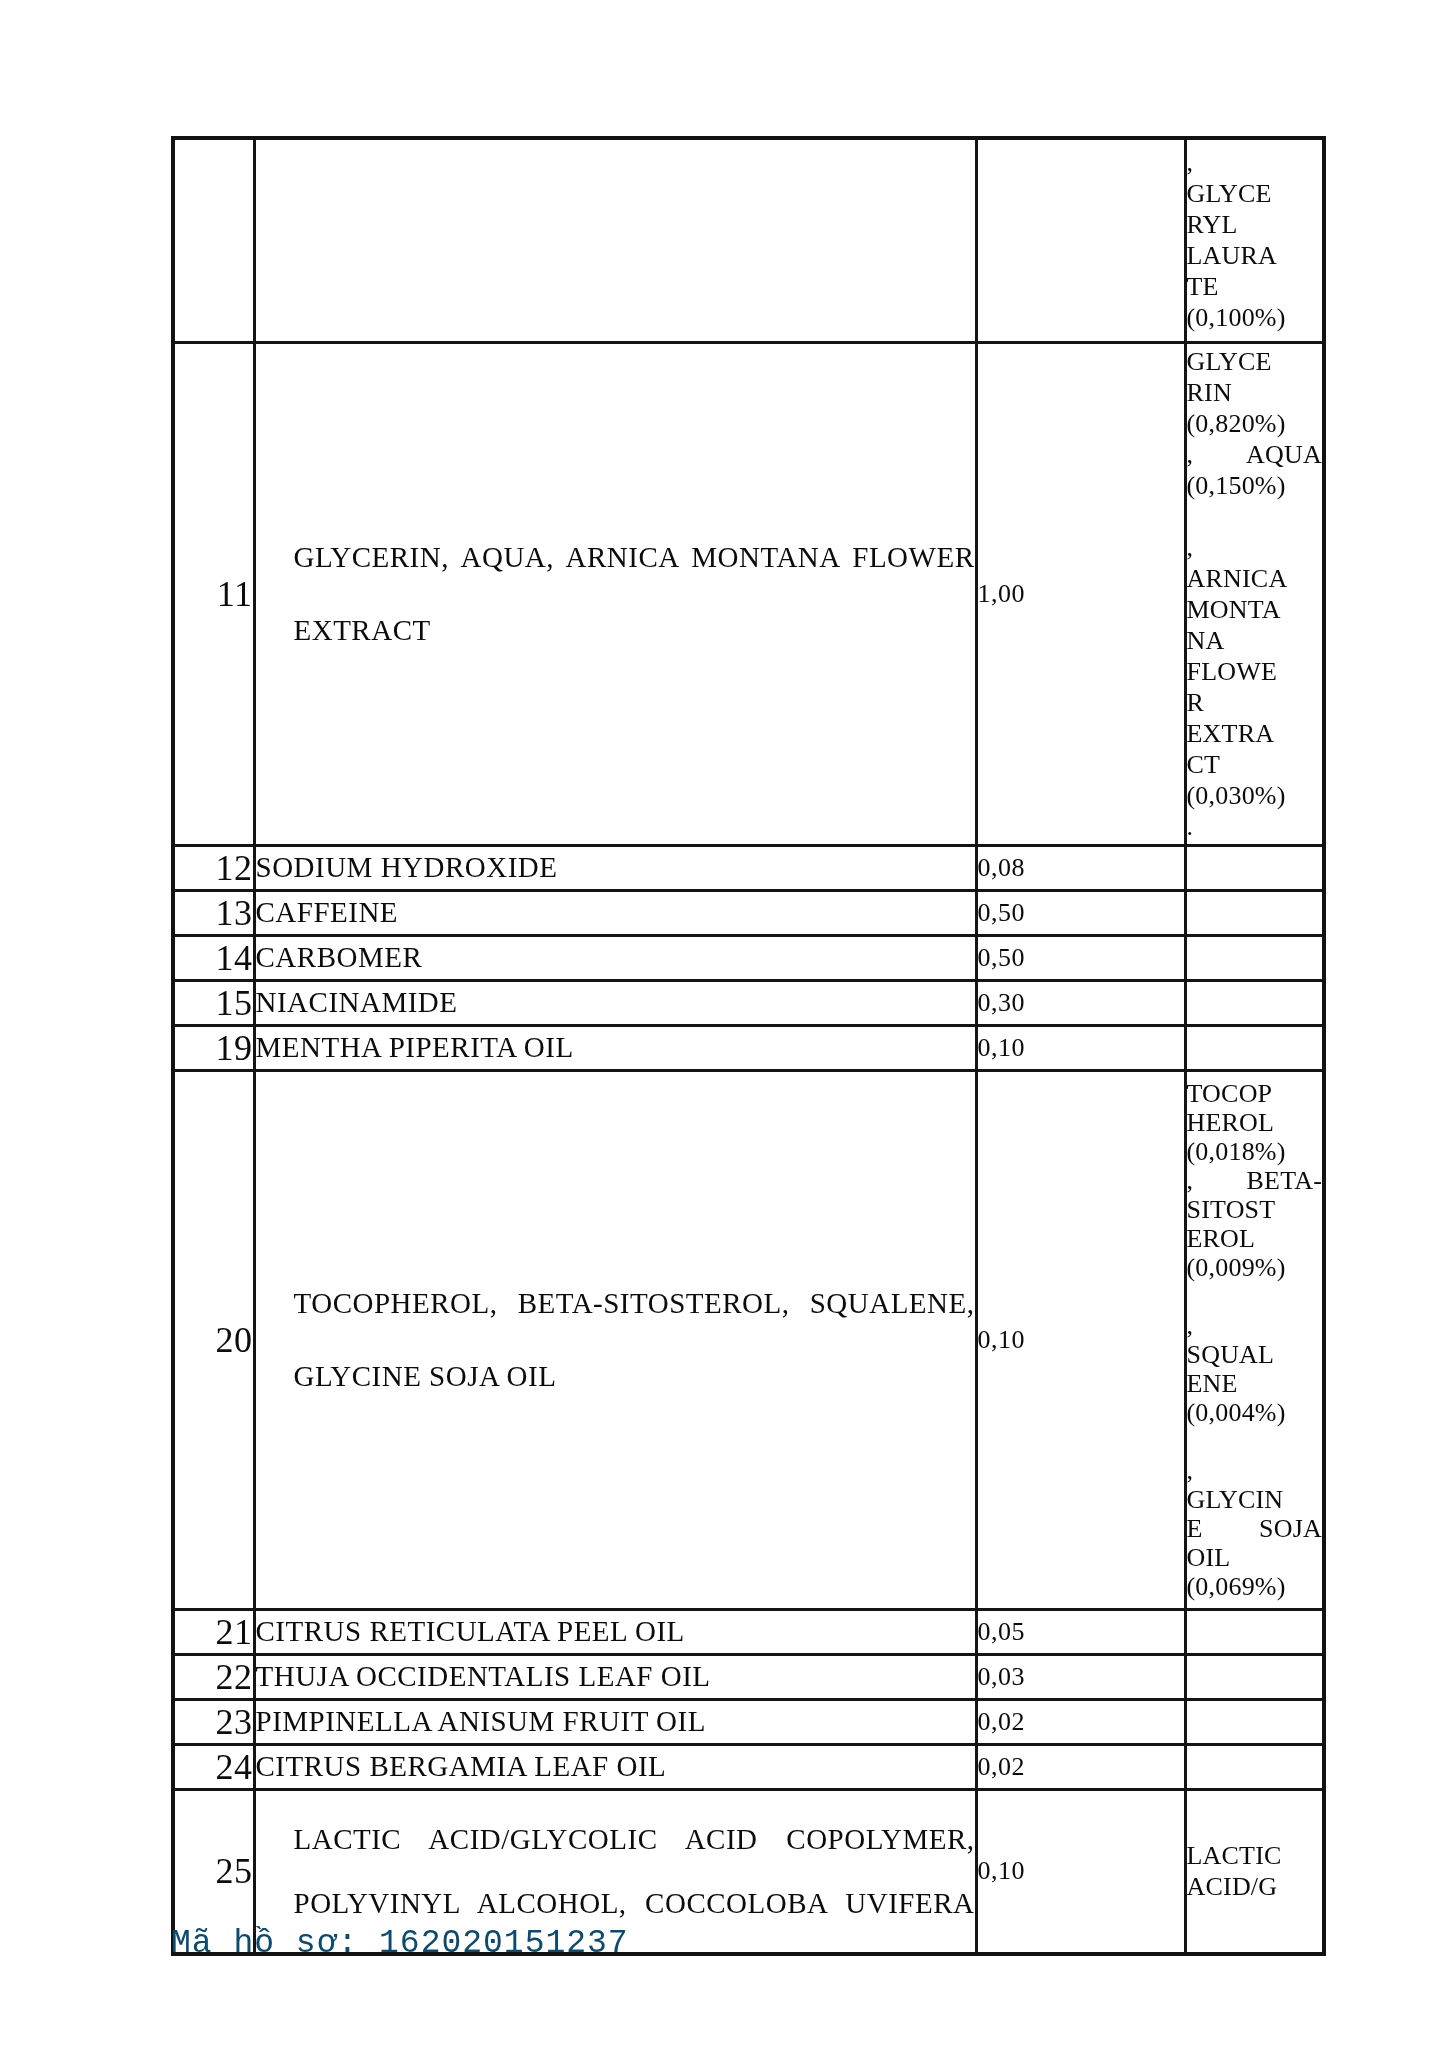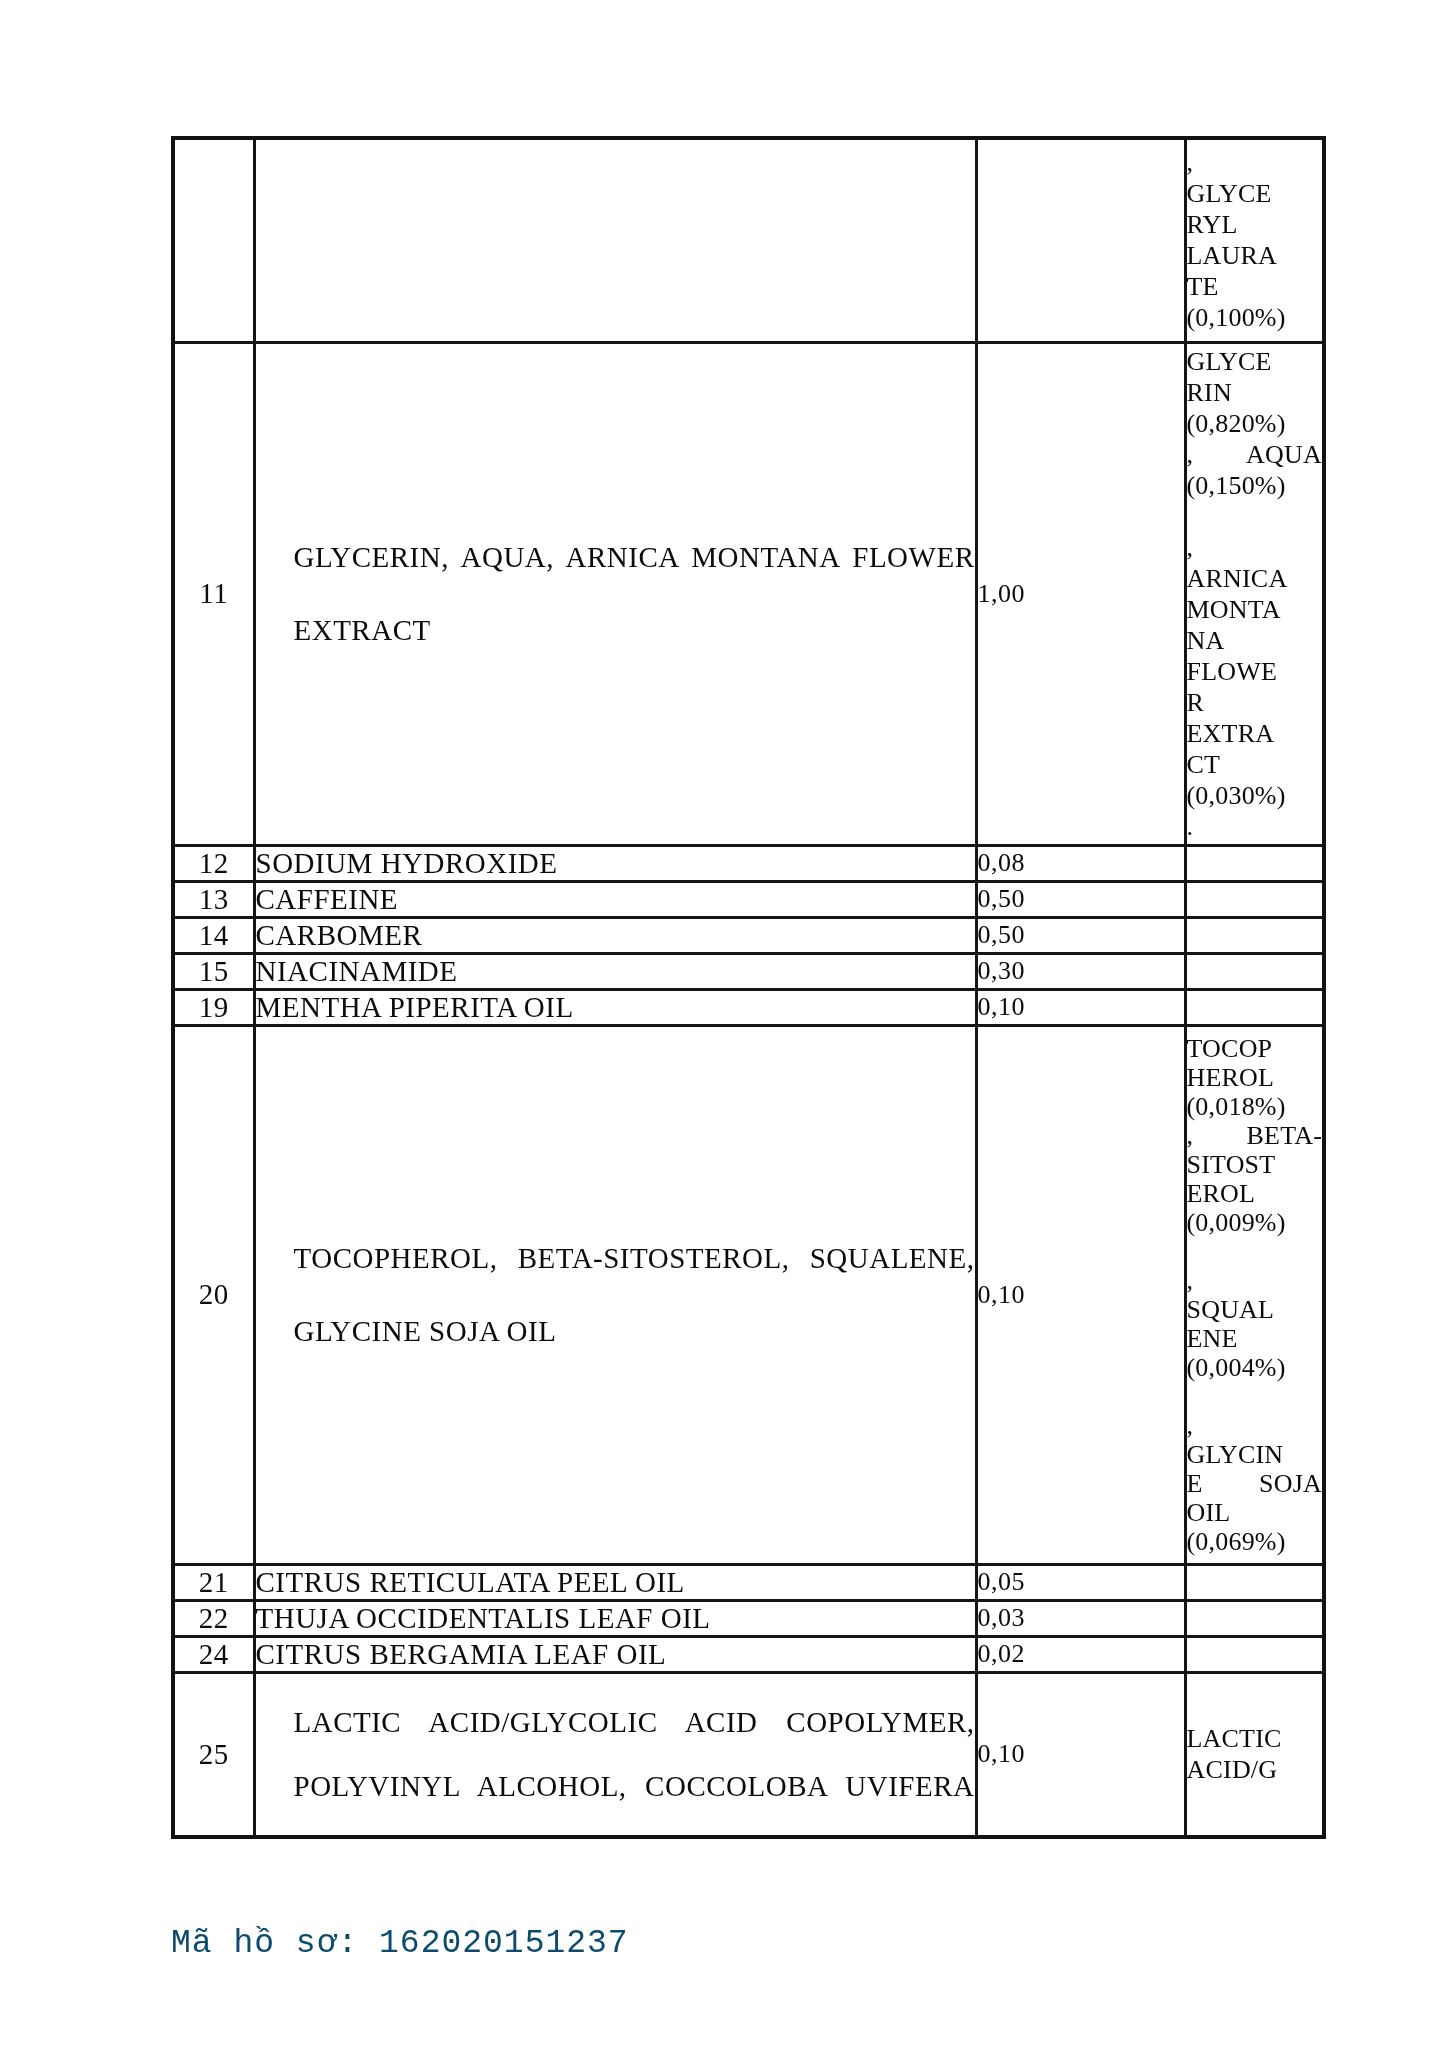--- a/index.html
+++ b/index.html
@@ -22,22 +22,22 @@
     padding:0;
   }
   
   tr.h204{height:204px}
   tr.h503{height:503px}
   tr.h36{height:36px}
   tr.h539{height:539px}
   tr.h66{height:66px}
 
   td.cnum{
-    text-align:center;padding-left:9px;
-    font-size:29px;letter-spacing:0.5px;
+    text-align:right;padding-left:9px;
+    font-size:36px;letter-spacing:0.5px;
   }
   td.cname{
     padding:1px 12px;
     font-size:29px;letter-spacing:0.5px;
     white-space:pre-line;
     line-height:33px;
   }
   td.cname .nline{display:block;line-height:40px;padding-left:38px;}
   td.cname .nline.tight{line-height:31px;}
   td.cname .jline{text-align:justify;text-align-last:justify;}
@@ -178,20 +178,26 @@
       <td class="cval">0,05</td>
       <td class="cdet"></td>
     </tr>
     <tr class="h36">
       <td class="cnum">22</td>
       <td class="cname">THUJA OCCIDENTALIS LEAF OIL</td>
       <td class="cval">0,03</td>
       <td class="cdet"></td>
     </tr>
     <tr class="h36">
+      <td class="cnum">23</td>
+      <td class="cname">PIMPINELLA ANISUM FRUIT OIL</td>
+      <td class="cval">0,02</td>
+      <td class="cdet"></td>
+    </tr>
+    <tr class="h36">
       <td class="cnum">24</td>
       <td class="cname">CITRUS BERGAMIA LEAF OIL</td>
       <td class="cval">0,02</td>
       <td class="cdet"></td>
     </tr>
 
     <tr class="h66">
       <td class="cnum">25</td>
       <td class="cname">
         <span class="nline tight jline">LACTIC ACID/GLYCOLIC ACID COPOLYMER,</span>

